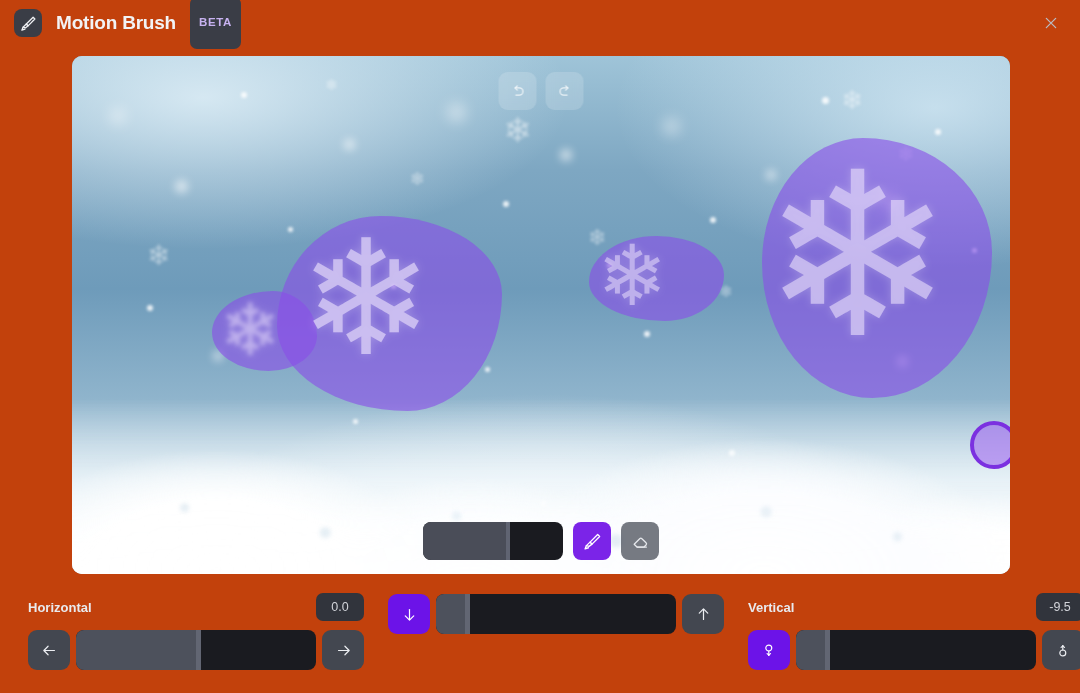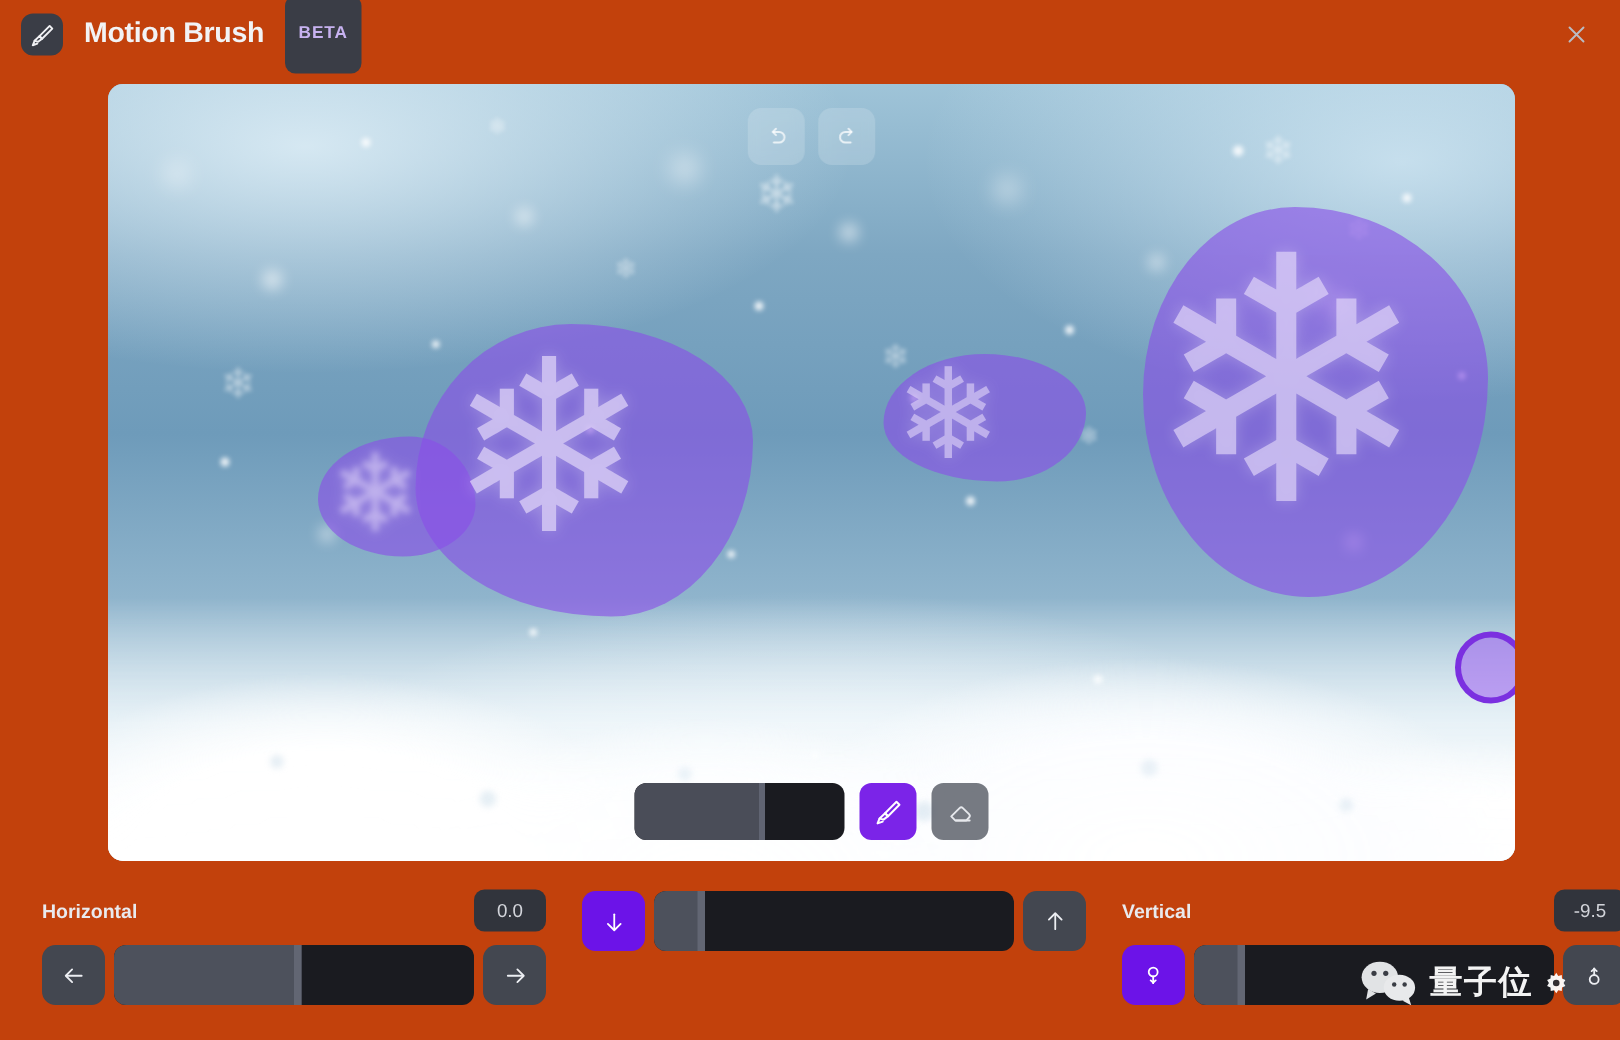--- a/index.html
+++ b/index.html
@@ -549,31 +549,14 @@
             <circle cx="11" cy="15.5" r="4.2"></circle>
             <path d="M11 11.3 V5"></path>
             <path d="M8.6 7.6 L11 5.6"></path>
             <path d="M13.4 7.6 L11 5.6"></path>
           </svg>
         </div>
       </div>
     </div>
   </div>
 
-  <div class="watermark">
-    <svg width="40" height="32" viewBox="0 0 46 36" fill="#eceef0">
-      <ellipse cx="16" cy="14" rx="14" ry="12"></ellipse>
-      <path d="M7 23 L5.5 31 L13 26.5 Z"></path>
-      <ellipse cx="31" cy="22" rx="12" ry="10" fill="#f4f5f6"></ellipse>
-      <path d="M38 29 L40 35.5 L33.5 32 Z" fill="#f4f5f6"></path>
-      <circle cx="11.5" cy="11" r="2" fill="#3c3f47"></circle>
-      <circle cx="20.5" cy="11" r="2" fill="#3c3f47"></circle>
-      <circle cx="27" cy="19.5" r="1.7" fill="#3c3f47"></circle>
-      <circle cx="35" cy="19.5" r="1.7" fill="#3c3f47"></circle>
-    </svg>
-    <span class="wm-text">量子位</span>
-    <svg width="17" height="17" viewBox="0 0 24 24" fill="#ffffff">
-      <path d="M12 2.2 13.9 5.1 17.2 4.2 17.4 7.6 20.6 8.9 18.9 11.8 20.6 14.7 17.4 16 17.2 19.4 13.9 18.5 12 21.4 10.1 18.5 6.8 19.4 6.6 16 3.4 14.7 5.1 11.8 3.4 8.9 6.6 7.6 6.8 4.2 10.1 5.1 Z"></path>
-      <circle cx="12" cy="11.8" r="3.1" fill="#2b2d34"></circle>
-    </svg>
-  </div>
 
 </div>
 
 </body></html>

